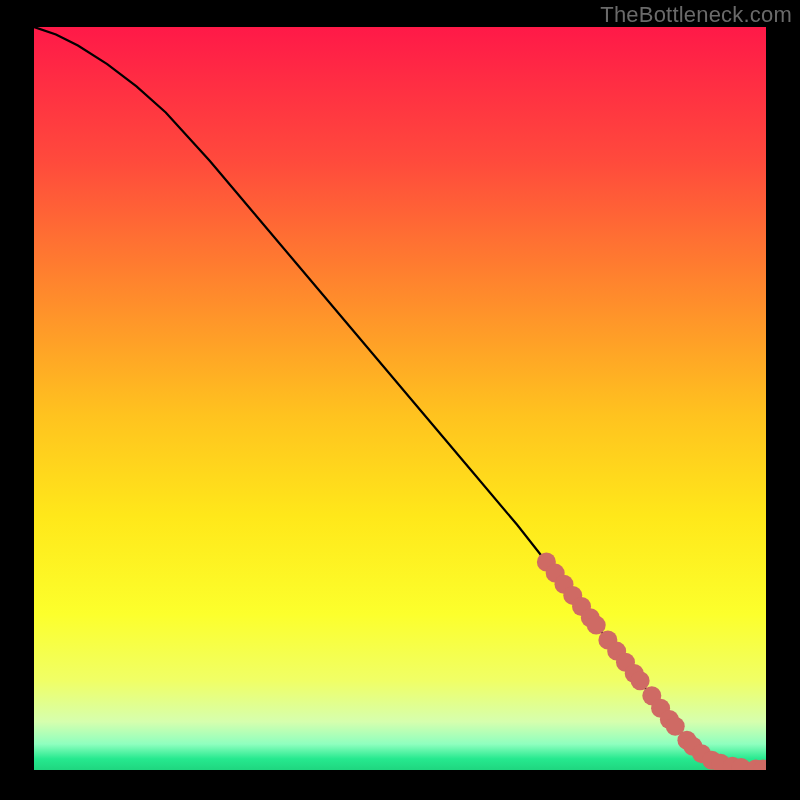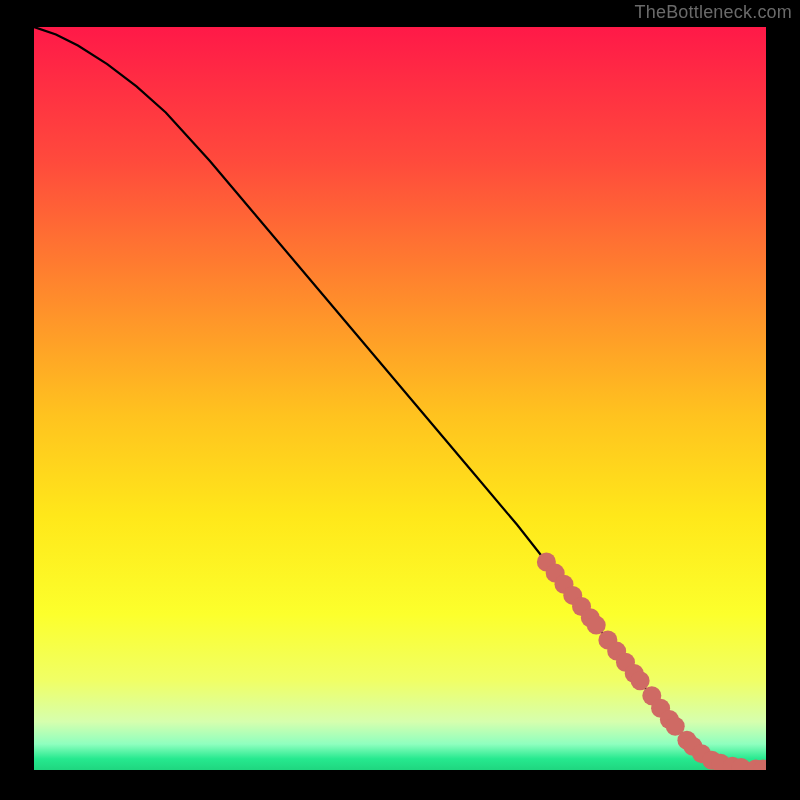--- a/index.html
+++ b/index.html
@@ -15,21 +15,21 @@
     position: relative;
     width: 800px;
     height: 800px;
     background: #000;
   }
   .watermark {
     position: absolute;
     top: 2px;
     right: 8px;
     color: #6a6a6a;
-    font-size: 18px;
+    font-size: 22px;
     font-weight: 500;
     letter-spacing: 0.2px;
     pointer-events: none;
     user-select: none;
   }
   
   svg.plot {
     position: absolute;
     left: 34px;
     top: 27px;

